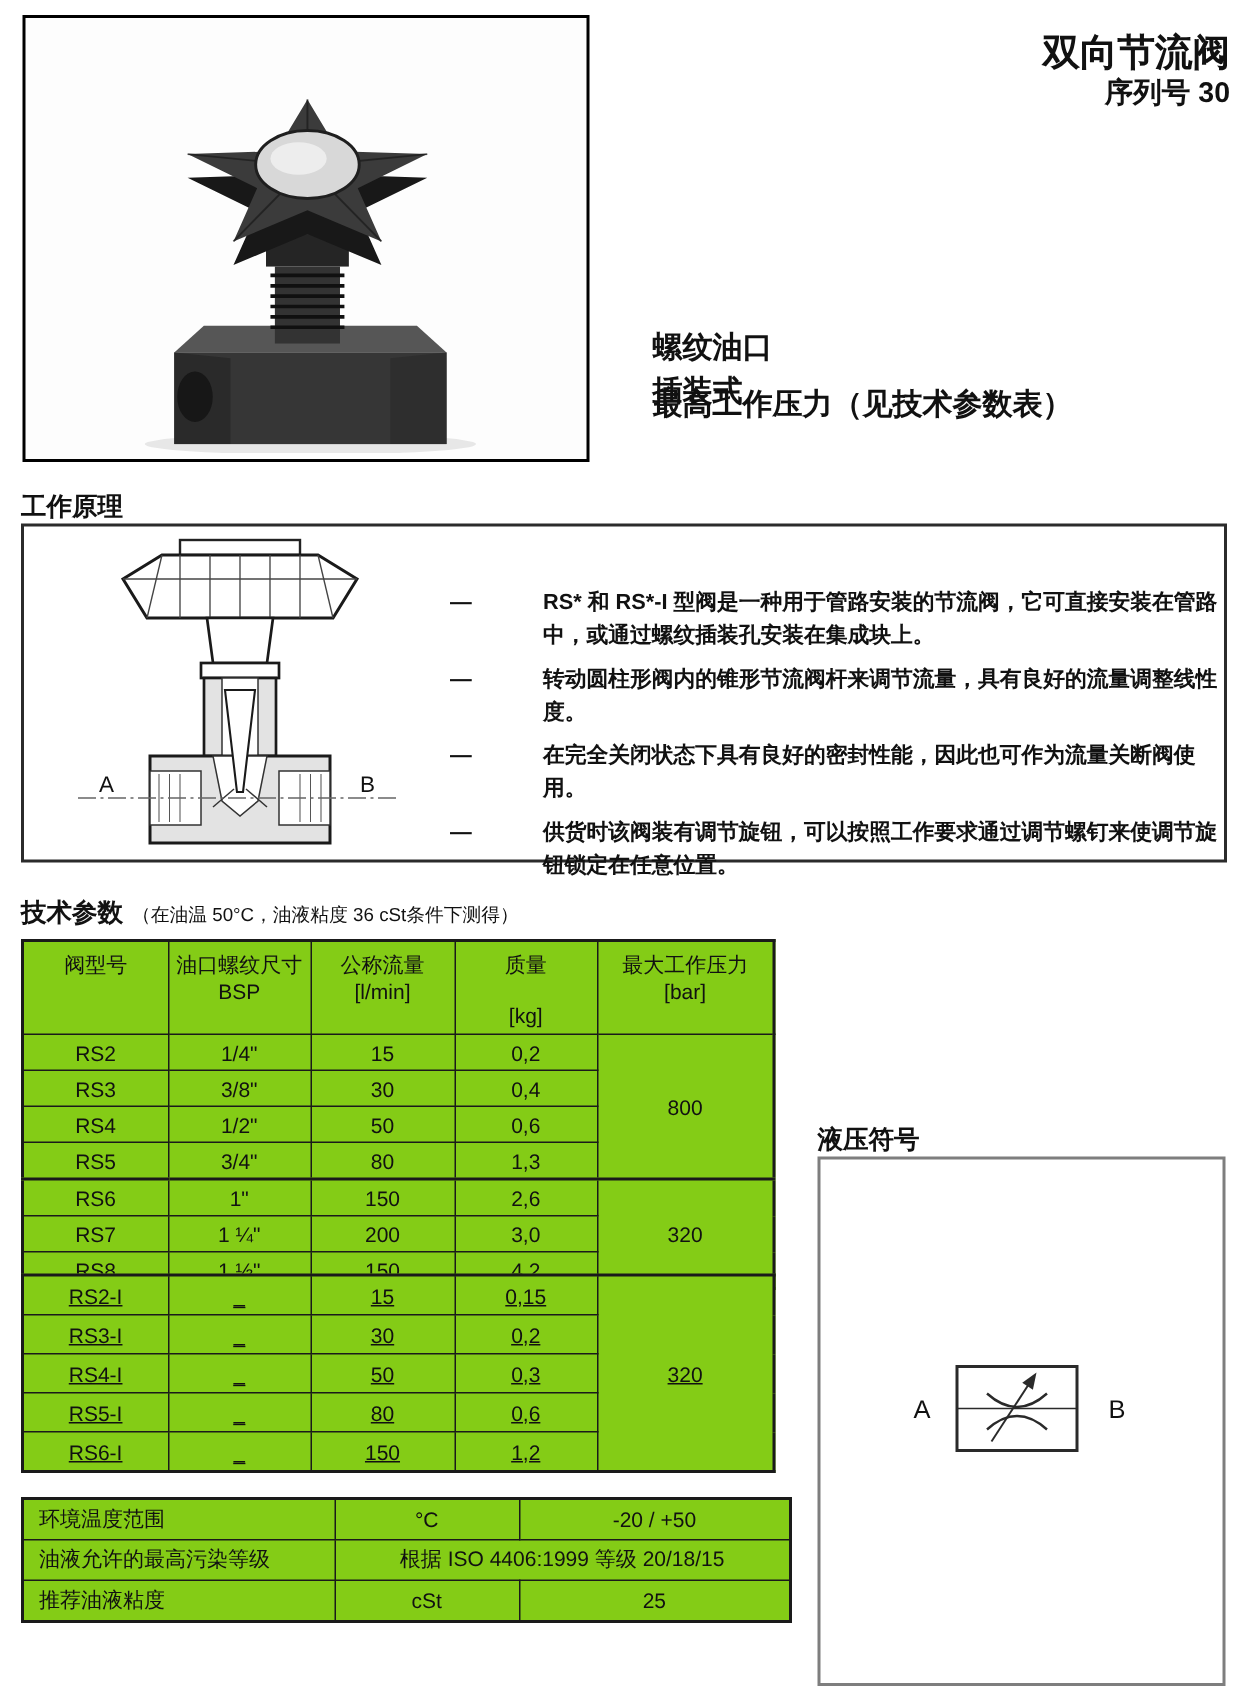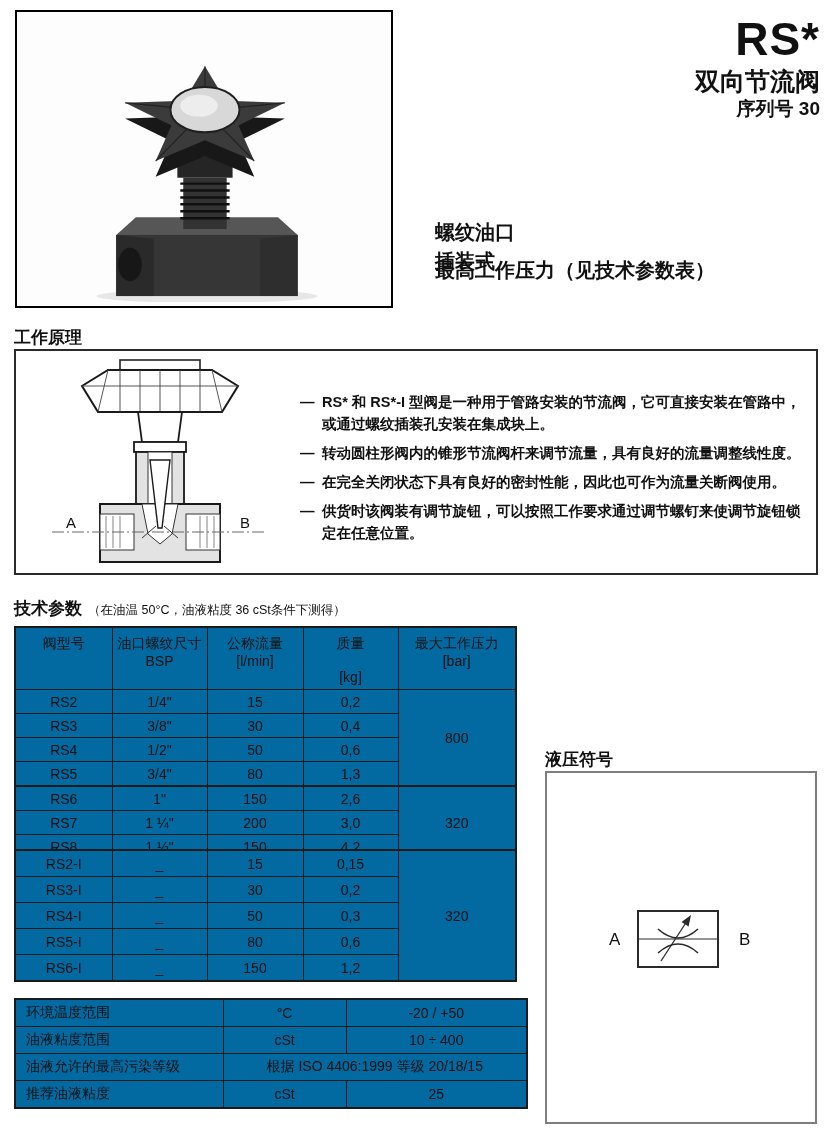--- a/index.html
+++ b/index.html
@@ -24,30 +24,30 @@
   .wp-title{left:14px;top:326px;}
   .spec-title{left:14px;top:597px;}
   .spec-note{font-size:12.5px;font-weight:normal;margin-left:6px;text-align:right;}
   .sym-title{left:545px;top:748px;}
   
   .wp-box{left:14px;top:349px;width:800px;height:222px;border:2px solid #2b2b2b;background:#fff;}
   .wp-drawing{position:absolute;left:28px;top:5px;width:230px;height:212px;}
   .bullets{position:absolute;left:284px;top:40px;width:512px;}
   .bullet{display:flex;margin-bottom:7px;font-size:14.5px;line-height:22px;font-weight:600;}
   .bullet .dash{flex:0 0 22px;}
-  .bullet .btxt{flex:1;}
-  
-  table{border-collapse:collapse;position:absolute;table-layout:fixed;background:#0369a1;border:2px solid #1a1a1a;}
+  .bullet .btxt{flex:1;margin-left:40px;}
+  
+  table{border-collapse:collapse;position:absolute;table-layout:fixed;background:#84cc16;border:2px solid #1a1a1a;}
   td,th{border:1px solid #1a1a1a;text-align:center;font-size:14px;padding:0;font-weight:normal;color:#111;}
   .t1{left:14px;top:626px;width:501px;}
   .t2{left:14px;top:849px;width:501px;}
   .t3{left:14px;top:998px;width:512px;}
   .t1 th{height:55px;vertical-align:top;padding-top:6px;line-height:18px;}
   .t1 td{height:23px;}
-  .t2 td{height:25px;}
+  .t2 td{height:25px;text-decoration:underline;}
   .t3 td{height:26px;}
   .t3 td.lbl{text-align:left;padding-left:10px;}
   .gap{margin-top:16px;}
   .hline td{border-bottom:2px solid #1a1a1a;}
   td.pb{border-bottom:2px solid #1a1a1a;}
   
   .sym-box{left:545px;top:771px;width:268px;height:349px;border:2px solid #7e7e7e;background:#fff;}
   .sym-drawing{position:absolute;left:34px;top:118px;width:205px;height:100px;}
   svg text{font-family:"Liberation Sans","DejaVu Sans",sans-serif;fill:#111;}
 </style>
@@ -83,21 +83,20 @@
       <line x1="240" y1="151" x2="190" y2="100"></line>
       <line x1="140" y1="151" x2="190" y2="100"></line>
       <line x1="109" y1="92" x2="190" y2="100"></line>
     </g>
     <ellipse cx="190" cy="99" rx="35" ry="23" fill="#d8d8d8" stroke="#1f1f1f" stroke-width="2"></ellipse>
     <ellipse cx="184" cy="95" rx="19" ry="11" fill="#ededed"></ellipse>
   </svg>
 </div>
 
 <div class="abs title-block">
-  <div class="model">RS*</div>
   <div class="subtitle">双向节流阀</div>
   <div class="series">序列号 30</div>
 </div>
 
 <div class="abs feat">
   <div>螺纹油口</div>
   <div>插装式</div>
 </div>
 <div class="abs press">
   <div>最高工作压力（见技术参数表）</div>
@@ -300,25 +299,20 @@
       <col style="width:123px">
       <col style="width:181px">
     </colgroup>
   <tbody>
       <tr>
     <td class="lbl">环境温度范围</td>
     <td>°C</td>
     <td>-20 / +50</td>
   </tr>
   <tr>
-    <td class="lbl">油液粘度范围</td>
-    <td>cSt</td>
-    <td>10 ÷ 400</td>
-  </tr>
-  <tr>
     <td class="lbl">油液允许的最高污染等级</td>
     <td colspan="2">根据 ISO 4406:1999 等级 20/18/15</td>
   </tr>
   <tr>
     <td class="lbl">推荐油液粘度</td>
     <td>cSt</td>
     <td>25</td>
   </tr>
 </tbody>
   </table>

